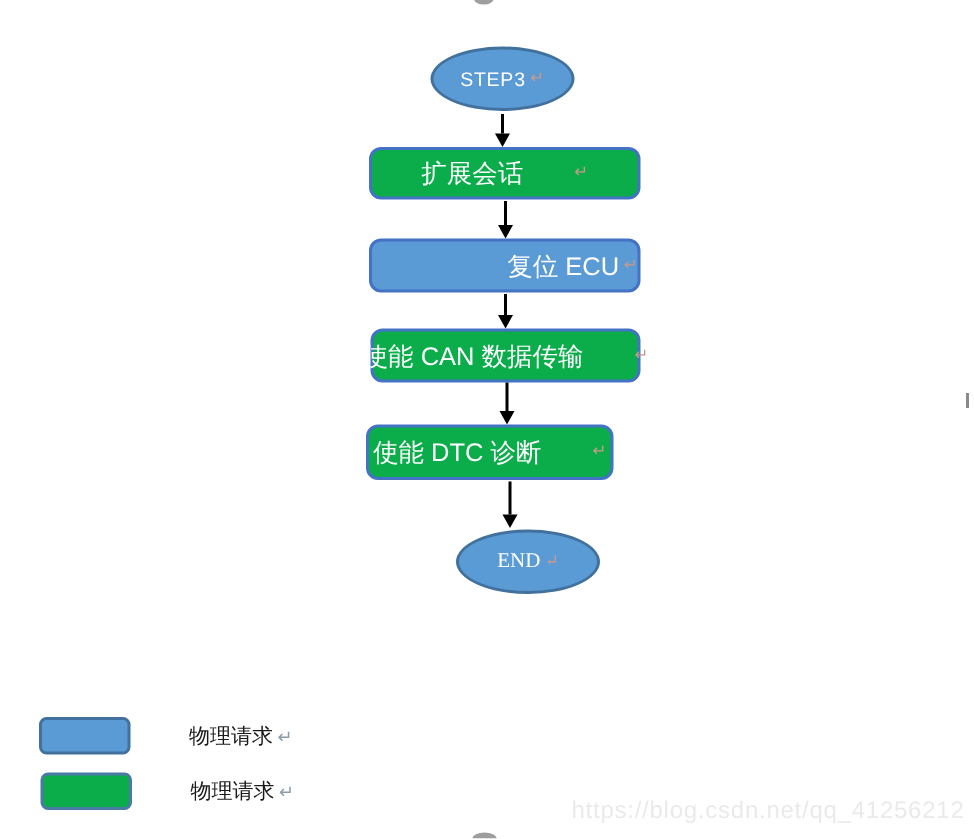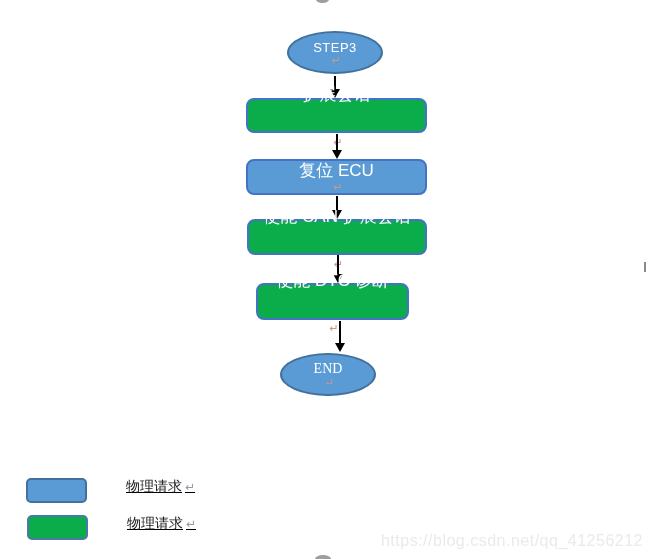--- a/index.html
+++ b/index.html
@@ -4,51 +4,51 @@
 <style>
   html,body{margin:0;padding:0;background:#fff;}
   .canvas{
     position:relative;width:649px;height:559px;background:#ffffff;
     font-family:"Liberation Sans","DejaVu Sans",sans-serif;
     overflow:hidden;
   }
   
   .node{
     position:absolute;display:flex;align-items:center;justify-content:center;
-    color:#ffffff;box-sizing:border-box;text-align:center;white-space:nowrap;flex-direction:column;
+    color:#ffffff;box-sizing:border-box;text-align:center;white-space:nowrap;
   }
   .ellipse{border-radius:50%;border:2px solid #41719C;background:#5B9BD5;}
   .rbox{border-radius:8px;border:2px solid #4472C4;font-size:17px;}
   .fill-physical{background:#5B9BD5;}
   .fill-broadcast{background:#0AAD4A;gap:31px;}
 
   #n-step3{left:287px;top:31px;width:96px;height:43px;font-size:13px;letter-spacing:.5px;}
   #n-box1{left:246px;top:98px;width:181px;height:35px;}
   #n-box2{left:246px;top:159px;width:181px;height:36px;justify-content:flex-end;}
   #n-box3{left:247px;top:219px;width:180px;height:36px;}
-  #n-box4{left:256px;top:283px;width:153px;height:37px;}
-  #n-end{left:280px;top:353px;width:96px;height:43px;font-size:14px;
+  #n-box4{left:244px;top:283px;width:165px;height:37px;}
+  #n-end{left:304px;top:353px;width:96px;height:43px;font-size:14px;
          font-family:"Liberation Serif","DejaVu Serif",serif;}
 
   .ret{font-size:11px;color:#C79A8C;margin-left:3px;line-height:1;}
   .ret-gray{font-size:12px;color:#8C9BAB;margin-left:3px;}
 
   
   .arrow{position:absolute;width:10px;display:flex;flex-direction:column;align-items:center;}
   .arrow .shaft{width:2px;flex:1;background:#000000;}
   .arrow .head{width:0;height:0;border-left:5px solid transparent;
                border-right:5px solid transparent;border-top:9px solid #000000;}
   #a1{left:330px;top:76px;height:22px;}
   #a2{left:332px;top:134px;height:25px;}
   #a3{left:332px;top:196px;height:23px;}
   #a4{left:333px;top:255px;height:28px;}
   #a5{left:335px;top:321px;height:31px;}
 
   
-  .legend-row{position:absolute;display:flex;align-items:flex-start;text-decoration:underline;}
+  .legend-row{position:absolute;display:flex;align-items:center;}
   #legend-physical{left:26px;top:478px;}
   #legend-broadcast{left:27px;top:515px;}
   .swatch{width:61px;height:25px;border-radius:5px;box-sizing:border-box;}
   .swatch-physical{background:#5B9BD5;border:2px solid #41719C;}
   .swatch-broadcast{background:#0AAD4A;border:2px solid #4B7AA6;}
   .legend-label{margin-left:39px;font-size:14px;color:#1a1a1a;white-space:nowrap;}
 
   
   .watermark{
     position:absolute;right:6px;top:532px;font-size:16px;color:#eaeaea;
@@ -94,21 +94,21 @@
     <span>复位 ECU</span>
       <span class="ret">↵</span>
   </div>
 
   <div class="arrow" id="a3">
     <div class="shaft"></div>
     <div class="head"></div>
   </div>
 
   <div class="node rbox fill-broadcast" id="n-box3">
-    <span>使能 CAN 扩展会话</span>
+    <span>使能 CAN 数据传输</span>
       <span class="ret">↵</span>
   </div>
 
   <div class="arrow" id="a4">
     <div class="shaft"></div>
     <div class="head"></div>
   </div>
 
   <div class="node rbox fill-broadcast" id="n-box4">
     <span>使能 DTC 诊断</span>

